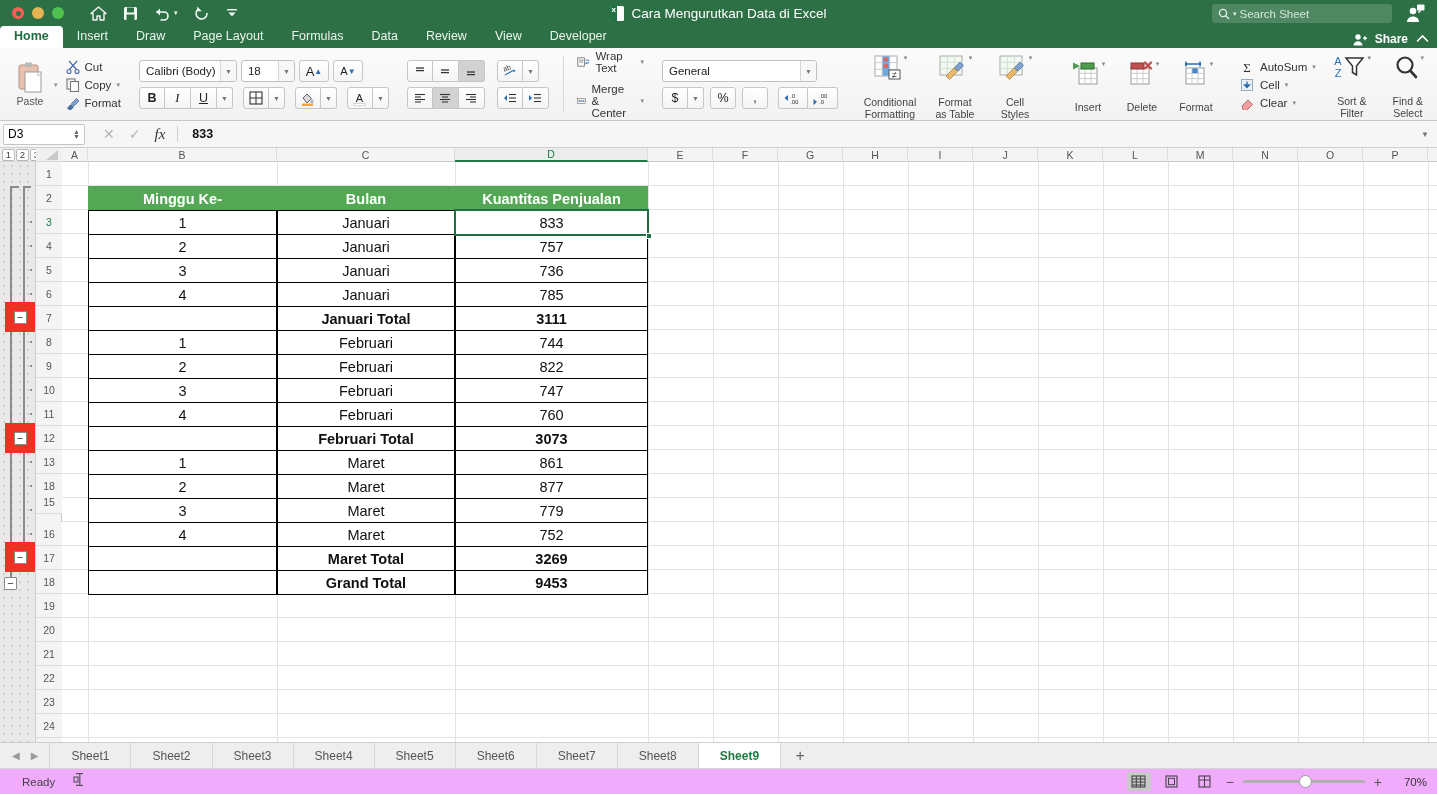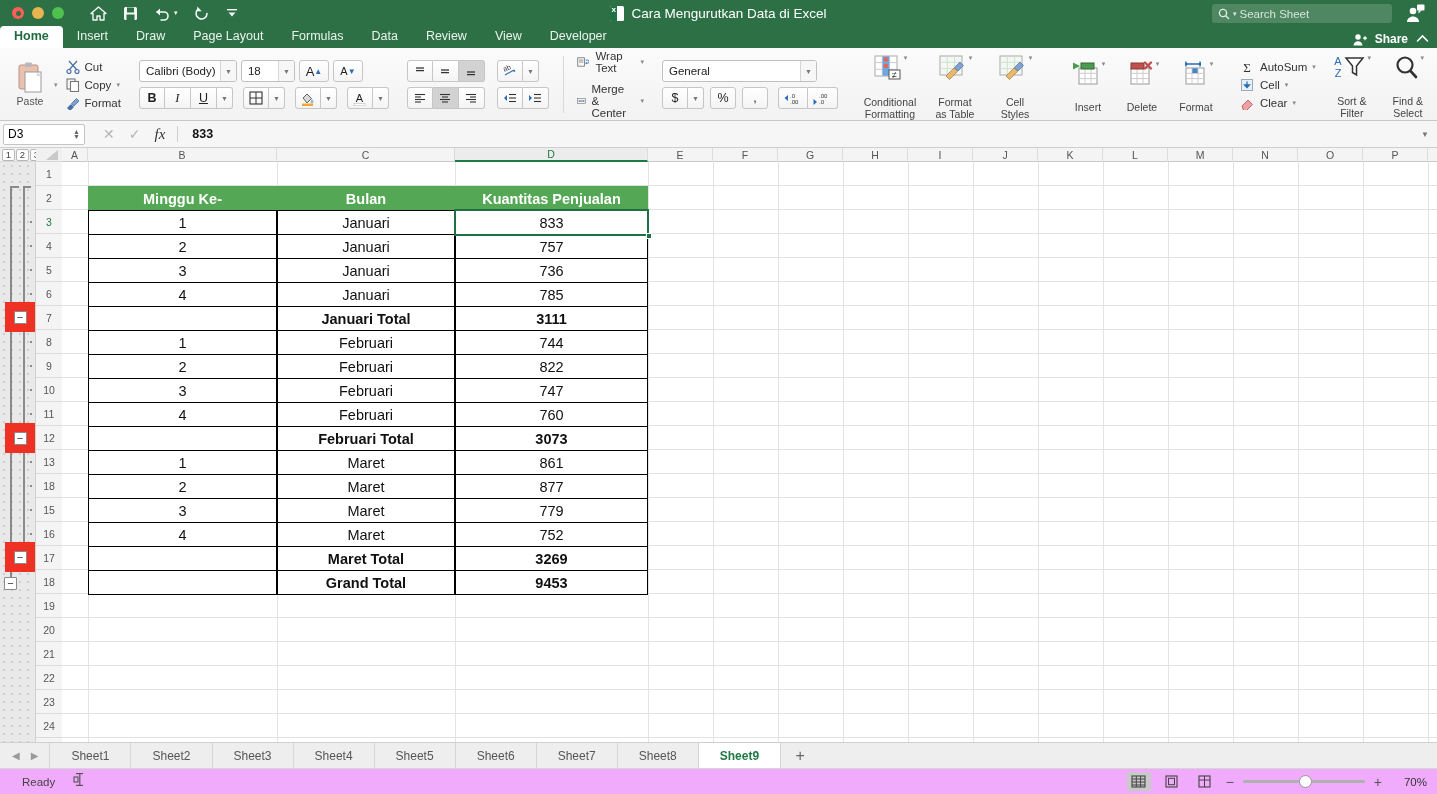--- a/index.html
+++ b/index.html
@@ -837,21 +837,21 @@
       <div class="rowhdr" style="top: 96px; height: 24px;">5</div>
       <div class="rowhdr" style="top: 120px; height: 24px;">6</div>
       <div class="rowhdr" style="top: 144px; height: 24px;">7</div>
       <div class="rowhdr" style="top: 168px; height: 24px;">8</div>
       <div class="rowhdr" style="top: 192px; height: 24px;">9</div>
       <div class="rowhdr" style="top: 216px; height: 24px;">10</div>
       <div class="rowhdr" style="top: 240px; height: 24px;">11</div>
       <div class="rowhdr" style="top: 264px; height: 24px;">12</div>
       <div class="rowhdr" style="top: 288px; height: 24px;">13</div>
       <div class="rowhdr" style="top: 312px; height: 24px;">18</div>
-      <div class="rowhdr" style="top: 336px; height: 24px;">15</div>
+      <div class="rowhdr" style="top: 328px; height: 24px;">15</div>
       <div class="rowhdr" style="top: 360px; height: 24px;">16</div>
       <div class="rowhdr" style="top: 384px; height: 24px;">17</div>
       <div class="rowhdr" style="top: 408px; height: 24px;">18</div>
       <div class="rowhdr" style="top: 432px; height: 24px;">19</div>
       <div class="rowhdr" style="top: 456px; height: 24px;">20</div>
       <div class="rowhdr" style="top: 480px; height: 24px;">21</div>
       <div class="rowhdr" style="top: 504px; height: 24px;">22</div>
       <div class="rowhdr" style="top: 528px; height: 24px;">23</div>
       <div class="rowhdr" style="top: 552px; height: 24px;">24</div>
       <div class="rowhdr" style="top: 576px; height: 24px;">25</div>

